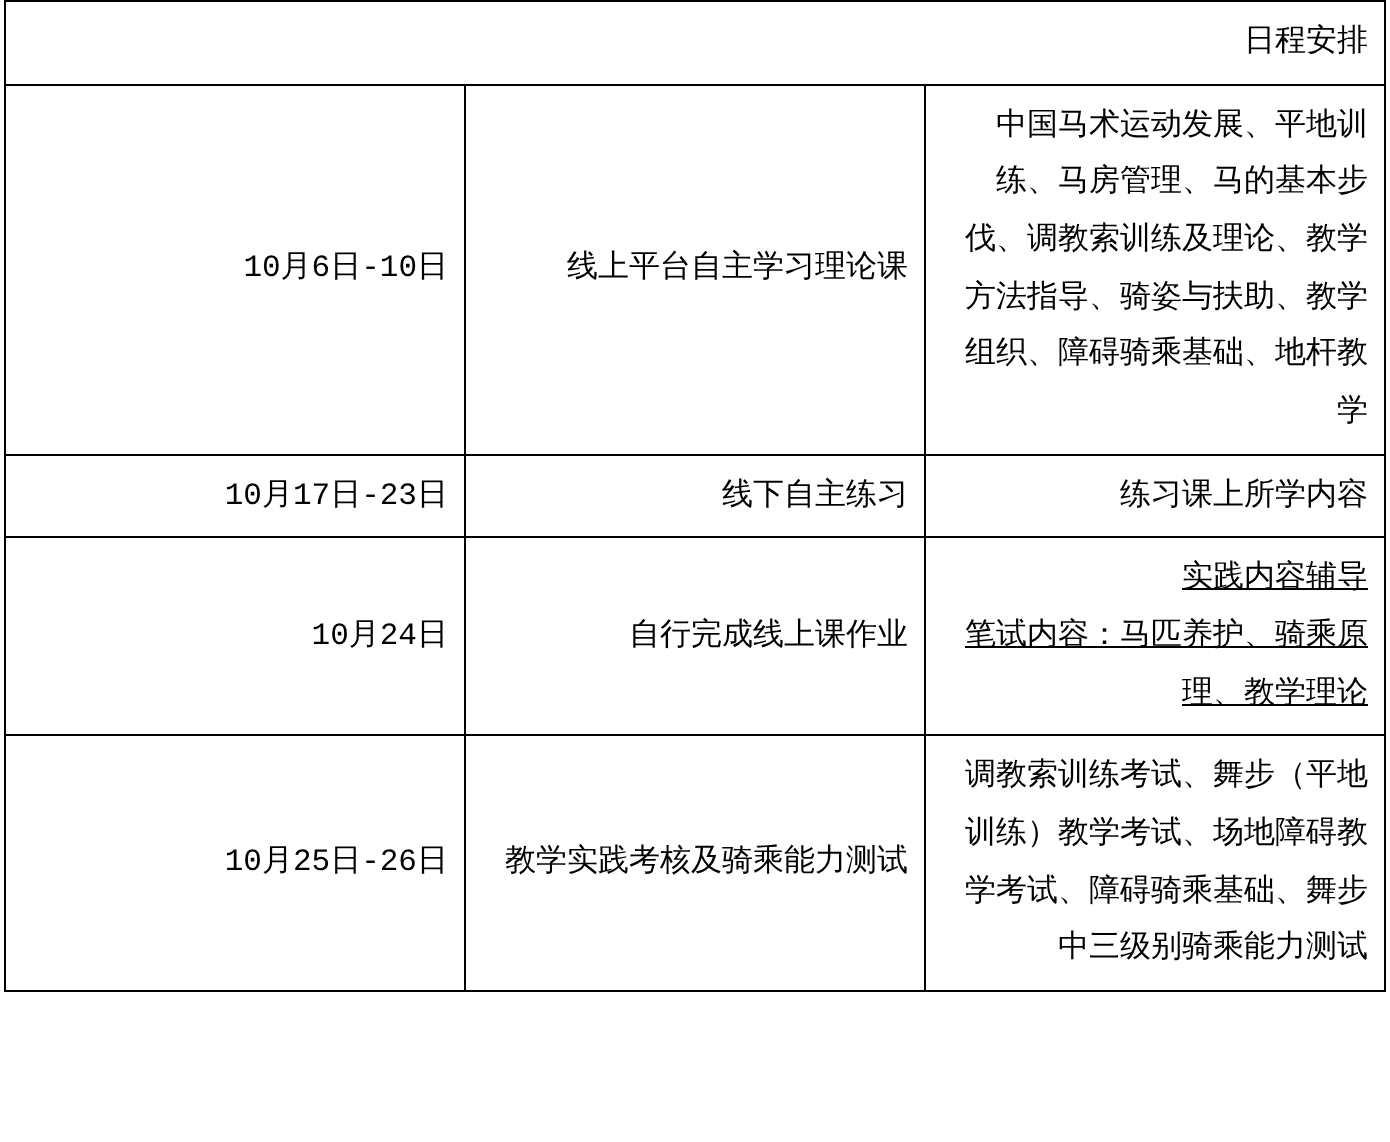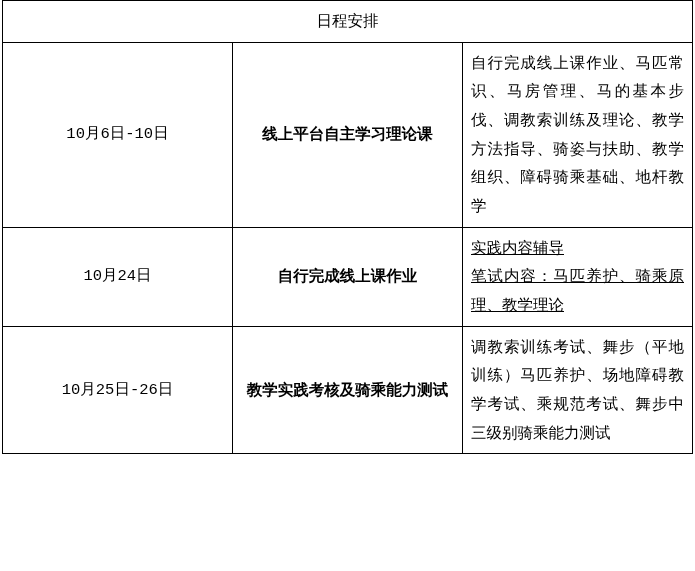--- a/index.html
+++ b/index.html
@@ -25,40 +25,40 @@
     width: 691px;
     margin: 0 2px;
     table-layout: fixed;
   }
   table.schedule td {
     border: 1px solid #000000;
     padding: 6px 8px;
     vertical-align: middle;
     font-size: 15.5px;
     line-height: 1.85;
+    text-align: right;
   }
   td.title-cell {
     text-align: center;
     border: 1px solid #000000;
     border-top: none;
     padding: 6px 8px 7px 8px;
     font-size: 15.5px;
   }
   .title-row td {
     border-top: none;
   }
   .col-date {
     width: 163px;
     text-align: center;
     font-family: Liberation Mono, monospace;
   }
   .col-task {
     width: 225px;
     text-align: center;
-    font-weight: bold;
   }
   .col-detail {
     width: 299px;
     text-align: left;
   }
   .detail-block {
     text-align: justify;
     text-justify: inter-ideograph;
   }
 </style>
@@ -68,32 +68,37 @@
 <div class="page">
   <table class="schedule">
     <tbody>
       <tr class="title-row">
         <td class="title-cell" colspan="3">日程安排</td>
       </tr>
 
       <tr>
         <td class="col-date">10月6日-10日</td>
         <td class="col-task">线上平台自主学习理论课</td>
-        <td class="col-detail detail-block">自行完成线上课作业、马匹常识、马房管理、马的基本步伐、调教索训练及理论、教学方法指导、骑姿与扶助、教学组织、障碍骑乘基础、地杆教学</td>
+        <td class="col-detail detail-block">中国马术运动发展、平地训练、马房管理、马的基本步伐、调教索训练及理论、教学方法指导、骑姿与扶助、教学组织、障碍骑乘基础、地杆教学</td>
       </tr>
 
 
+      <tr>
+        <td class="col-date">10月17日-23日</td>
+        <td class="col-task">线下自主练习</td>
+        <td class="col-detail">练习课上所学内容</td>
+      </tr>
 
       <tr>
         <td class="col-date">10月24日</td>
         <td class="col-task">自行完成线上课作业</td>
         <td class="col-detail detail-block" style="white-space: pre-line; text-decoration: underline;">实践内容辅导
 笔试内容：马匹养护、骑乘原理、教学理论</td>
       </tr>
 
       <tr>
         <td class="col-date">10月25日-26日</td>
         <td class="col-task">教学实践考核及骑乘能力测试</td>
-        <td class="col-detail detail-block">调教索训练考试、舞步（平地训练）马匹养护、场地障碍教学考试、乘规范考试、舞步中三级别骑乘能力测试</td>
+        <td class="col-detail detail-block">调教索训练考试、舞步（平地训练）教学考试、场地障碍教学考试、障碍骑乘基础、舞步中三级别骑乘能力测试</td>
       </tr>
     </tbody>
   </table>
 </div>
 
 </body></html>

